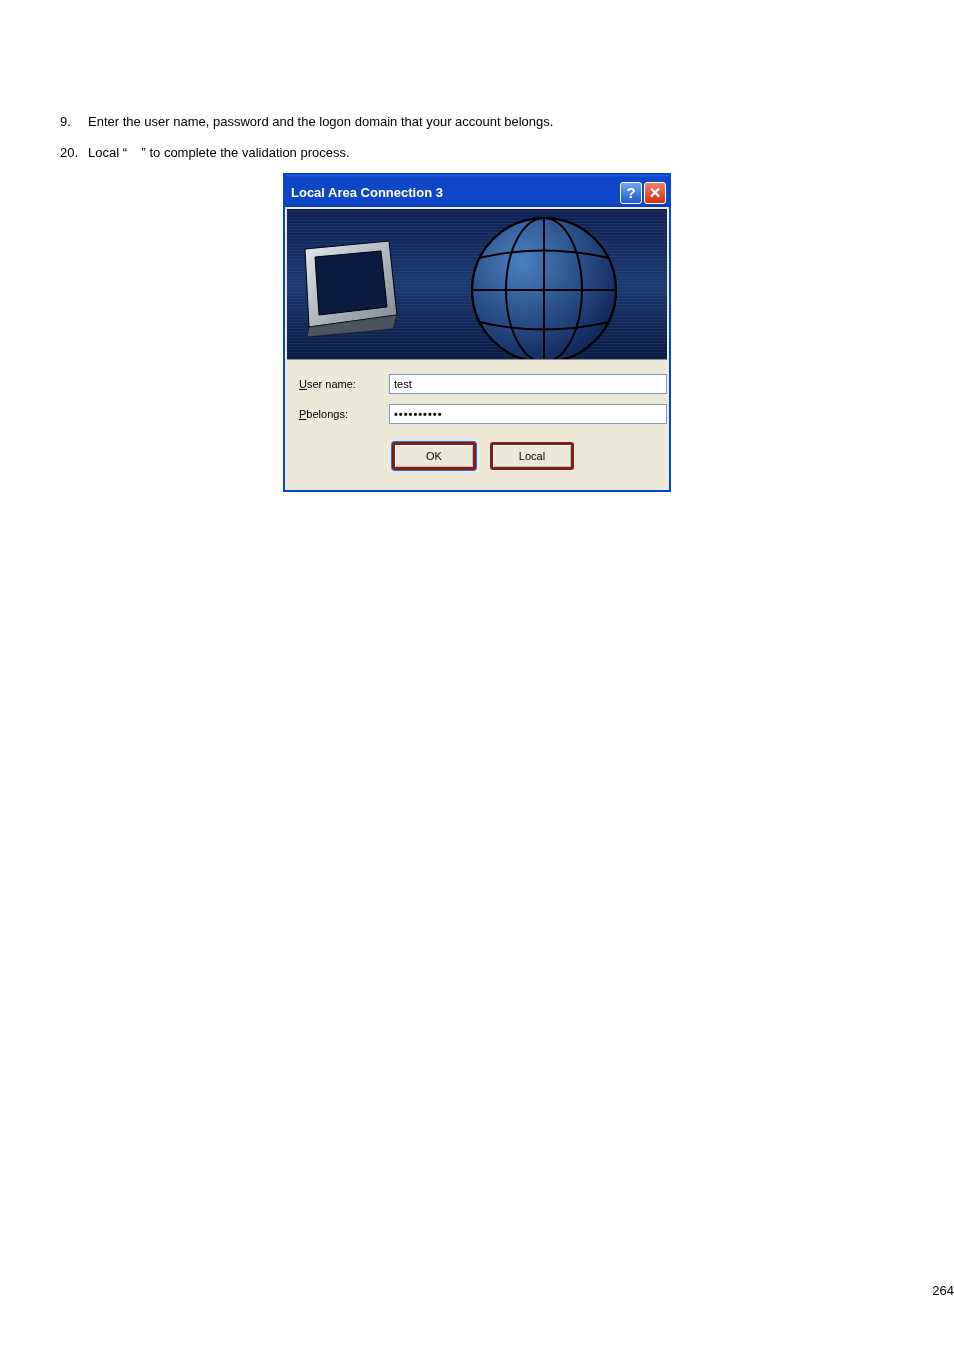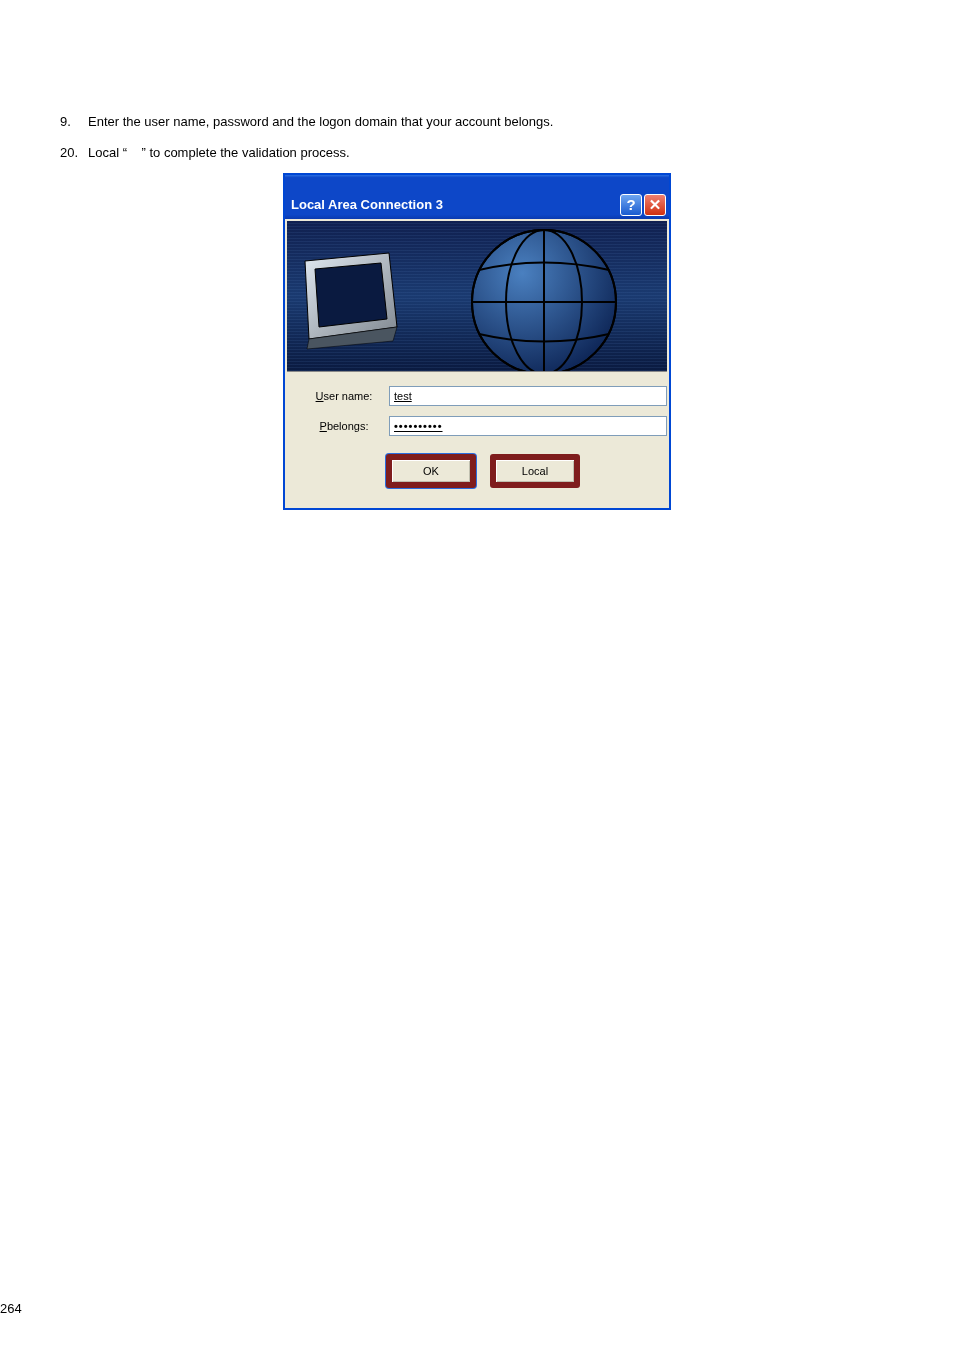--- a/index.html
+++ b/index.html
@@ -36,21 +36,21 @@
     width: 384px;
     border: 2px solid #0047d4;
     background: #ece9d8;
     font-family: Tahoma, sans-serif;
   }
   .titlebar {
     height: 28px;
     background: linear-gradient(to bottom, #2a6de0 0%, #0d47c8 6%, #0d47c8 90%, #0a3ab0 100%);
     display: flex;
     align-items: center;
-    padding: 16px 3px 0 6px;
+    padding: 4px 3px 0 6px;
     justify-content: space-between;
   }
   .title-text {
     color: #fff;
     font-weight: bold;
     font-size: 13px;
   }
   .title-btns {
     display: flex;
     gap: 2px;
@@ -93,21 +93,20 @@
     left: 180px;
     top: 4px;
   }
   .hatch {
     position: absolute;
     inset: 0;
     background-image: repeating-linear-gradient(0deg, rgba(80,120,180,0.15) 0 1px, transparent 1px 3px);
   }
   .form {
     padding: 12px 2px 4px 14px;
-    text-align: center;
   }
   .row {
     display: flex;
     align-items: center;
     margin-bottom: 10px;
   }
   .lbl {
     width: 90px;
     font-size: 11px;
     color: #000;
@@ -119,21 +118,20 @@
     flex: 1;
     height: 20px;
     border: 1px solid #7f9db9;
     background: #fff;
     font-size: 11px;
     padding: 0 4px;
     box-sizing: border-box;
     display: flex;
     align-items: center;
     color: #000;
-    text-decoration: underline;
   }
   .pw-dots {
     letter-spacing: 1px;
     font-weight: bold;
   }
   .cursor {
     width: 1px;
     height: 14px;
     background: #000;
     display: inline-block;
@@ -141,37 +139,37 @@
   .btnrow {
     display: flex;
     justify-content: center;
     gap: 14px;
     padding: 8px 0 16px 0;
   }
   .btn {
     width: 78px;
     height: 22px;
     background: #ece9d8;
-    border: 6px solid #7f1d1d;
+    border: 3px solid #7f1d1d;
     border-radius: 3px;
     font-size: 11px;
     display: flex;
     align-items: center;
     justify-content: center;
     box-shadow: inset 1px 1px 0 #fff, inset -1px -1px 0 #c0c0b0;
   }
   .btn.default {
     box-shadow: 0 0 0 1px #2a6de0, inset 1px 1px 0 #fff, inset -1px -1px 0 #c0c0b0;
   }
   .page-num {
     position: absolute;
-    bottom: 34px;
+    bottom: 52px;
     left: 0;
     right: 0;
-    text-align: left;
+    text-align: right;
     font-size: 13px;
     color: #000;
   }
 </style>
 </head>
 <body>
 
 <div class="doc">
   <div class="step">
     <div class="step-num">9.</div>

